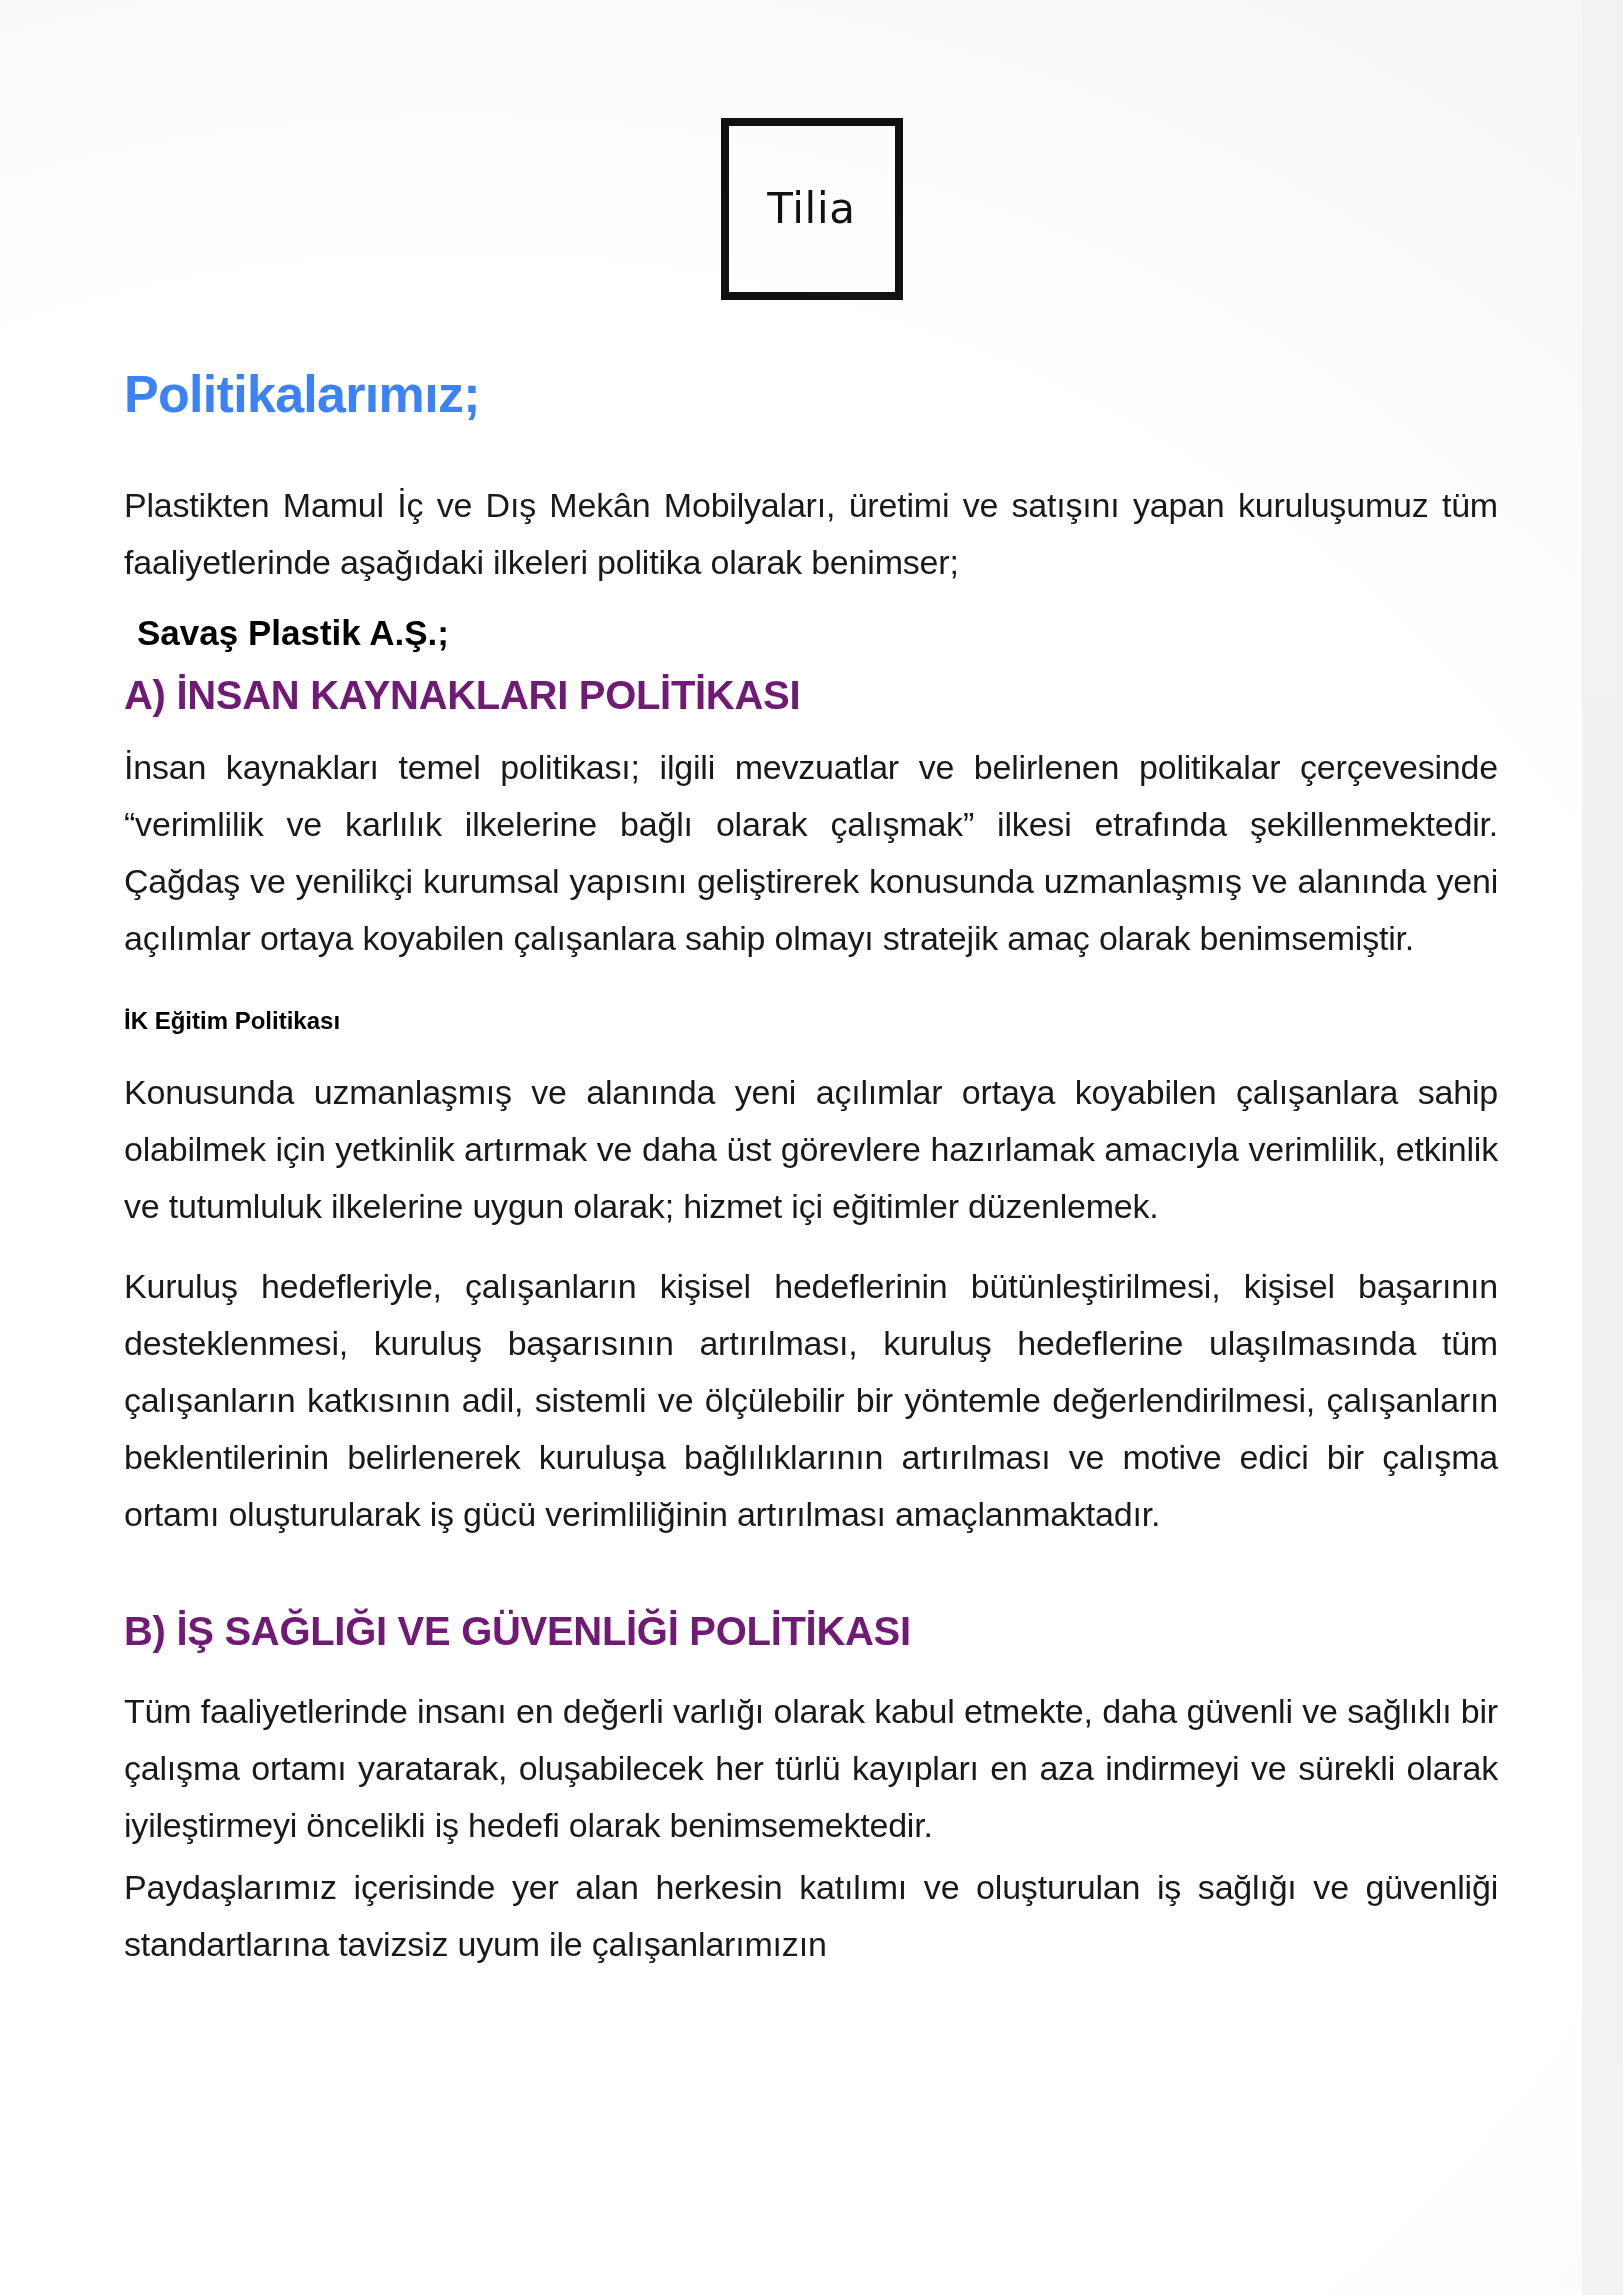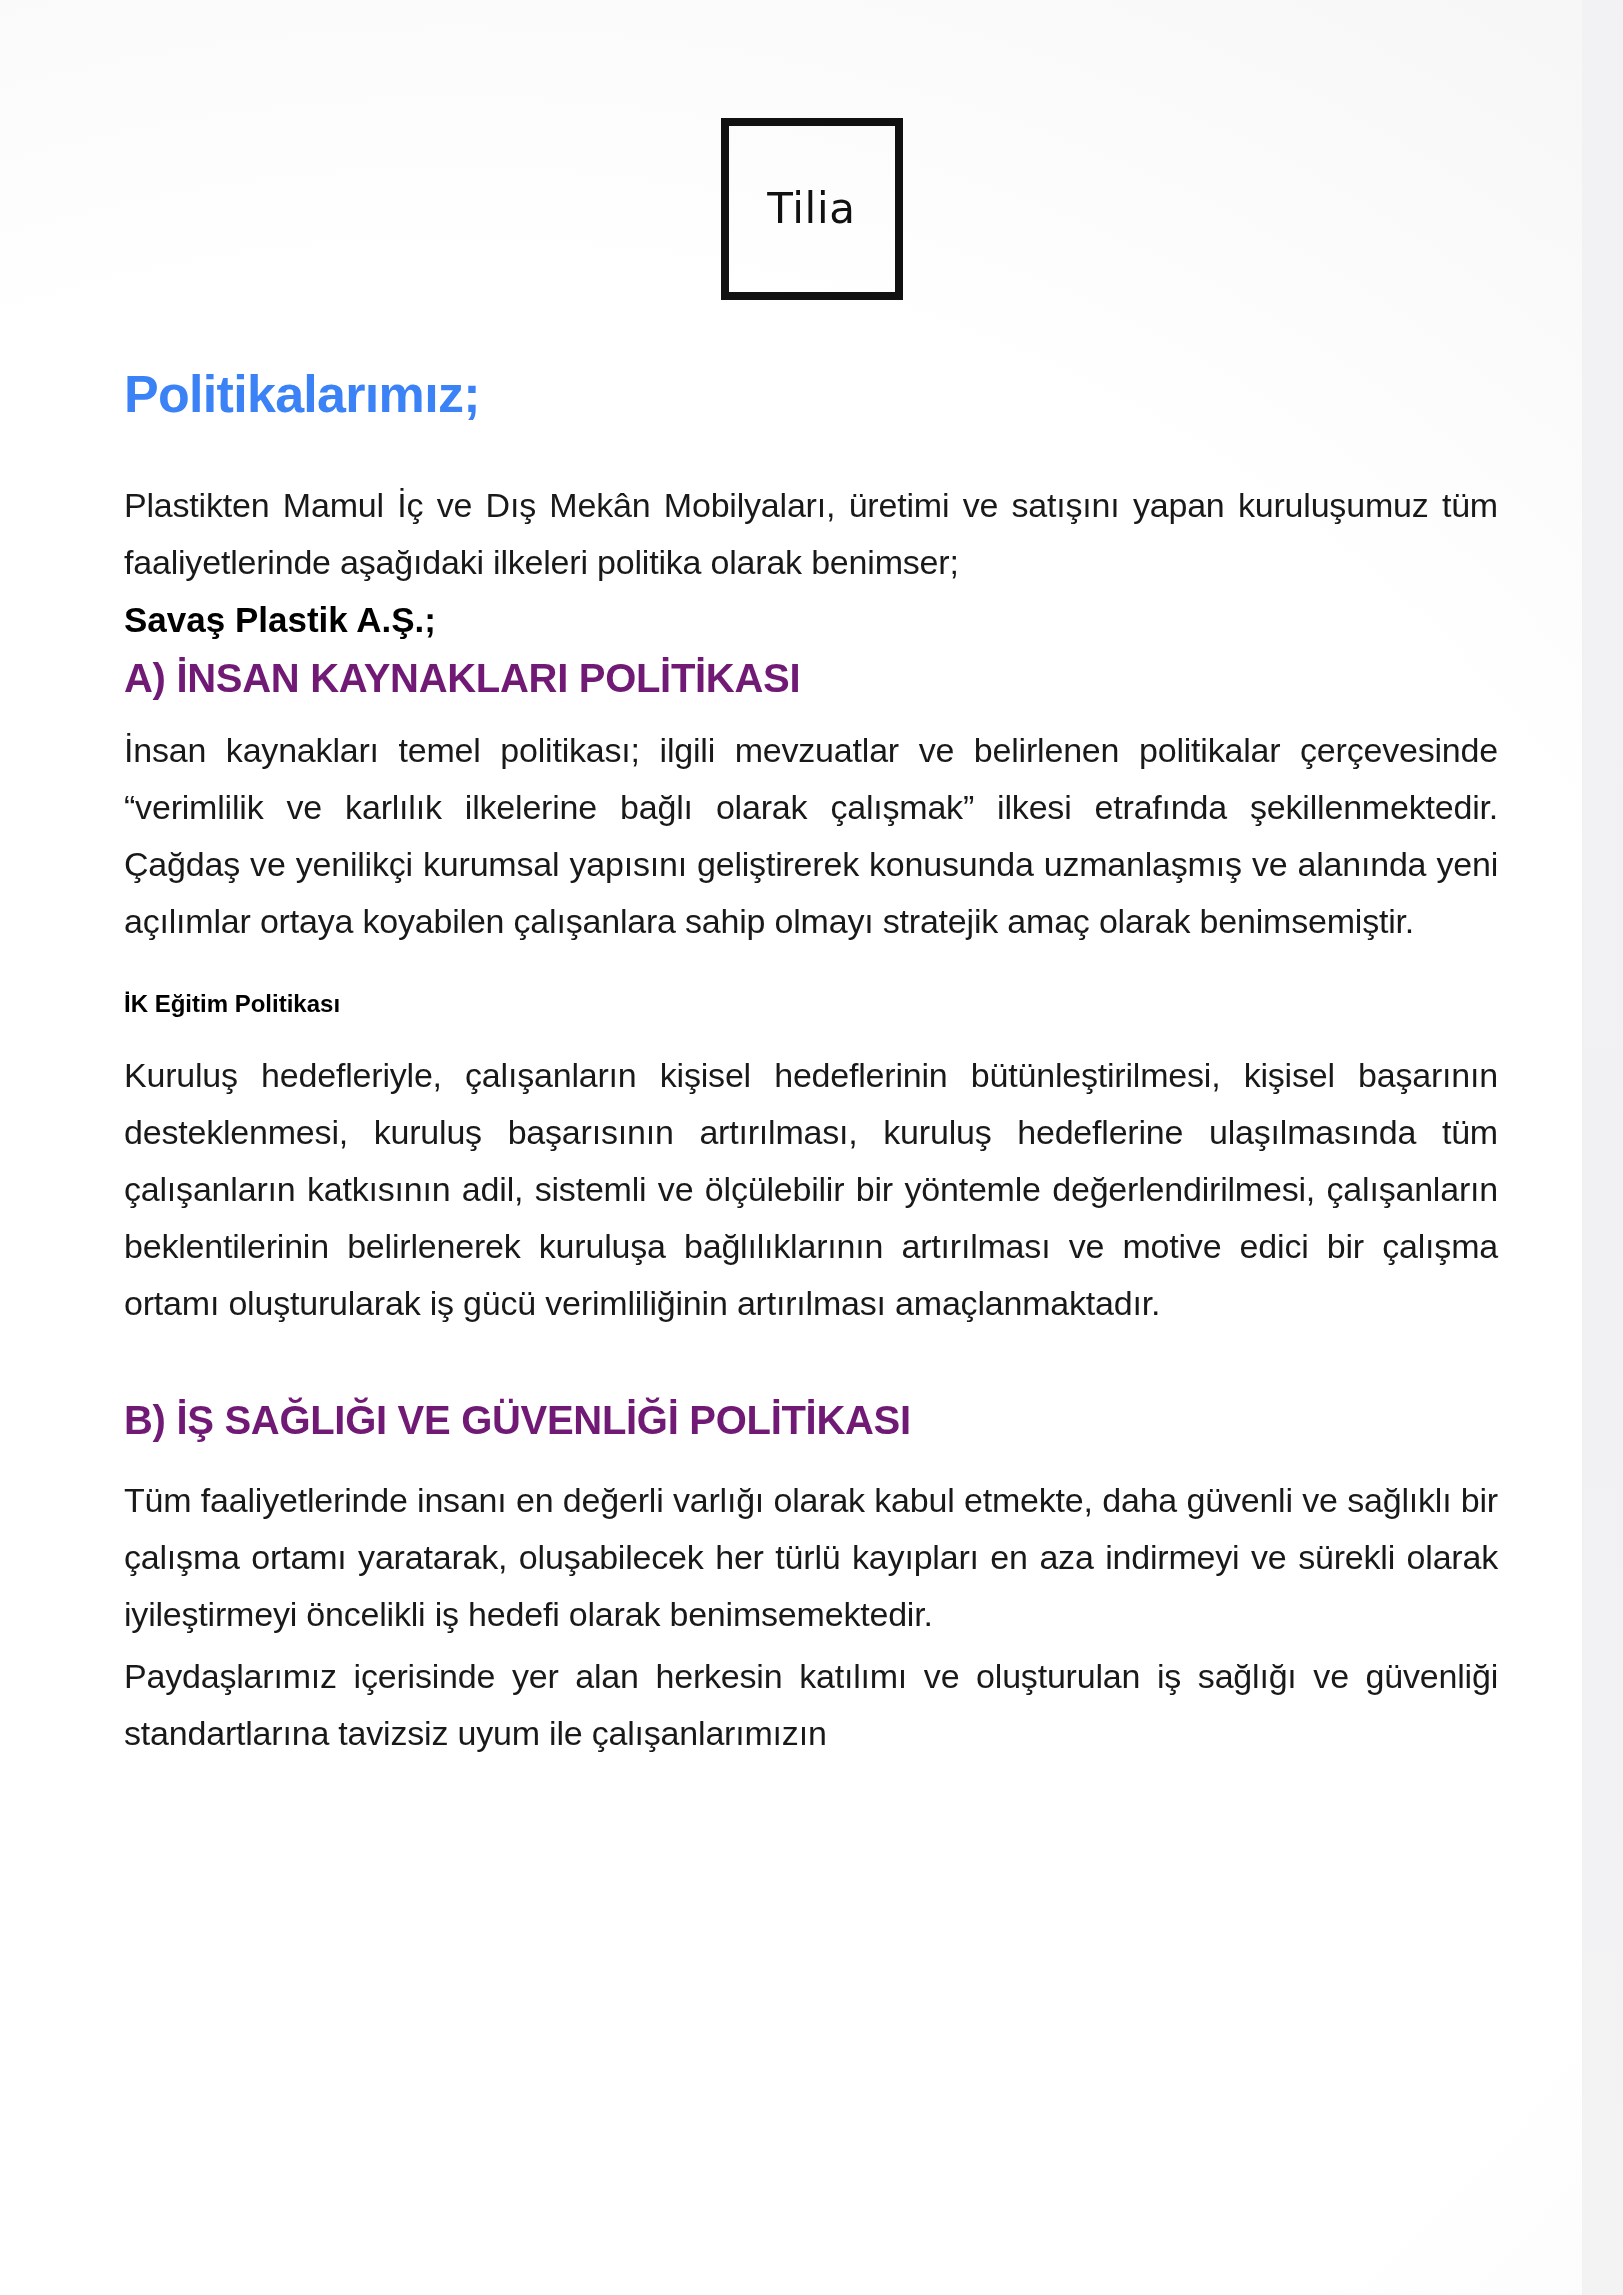--- a/index.html
+++ b/index.html
@@ -66,21 +66,21 @@
     hyphens: none;
   }
 
   .intro        { margin-top: 56px; }
 
   .company-line {
     font-size: 35px;
     line-height: 57px;
     font-weight: 700;
     color: #000000;
-    margin: 0;
+    margin: 13px;
   }
 
   .section-heading {
     font-size: 40px;
     line-height: 43px;
     font-weight: 700;
     letter-spacing: -0.3px;
     color: #701a75;
     margin: 9.2px 0 0 0;
   }
@@ -115,20 +115,21 @@
   <p class="body-text intro">Plastikten Mamul İç ve Dış Mekân Mobilyaları, üretimi ve satışını yapan kuruluşumuz tüm faaliyetlerinde aşağıdaki ilkeleri politika olarak benimser;</p>
 
   <p class="company-line">Savaş Plastik A.Ş.;</p>
 
   <h2 class="section-heading a">A) İNSAN KAYNAKLARI POLİTİKASI</h2>
 
   <p class="body-text section-a-body">İnsan kaynakları temel politikası; ilgili mevzuatlar ve belirlenen politikalar çerçevesinde “verimlilik ve karlılık ilkelerine bağlı olarak çalışmak” ilkesi etrafında şekillenmektedir. Çağdaş ve yenilikçi kurumsal yapısını geliştirerek konusunda uzmanlaşmış ve alanında yeni açılımlar ortaya koyabilen çalışanlara sahip olmayı stratejik amaç olarak benimsemiştir.</p>
 
   <h3 class="sub-heading training">İK Eğitim Politikası</h3>
 
+  <p class="body-text training-body">Konusunda uzmanlaşmış ve alanında yeni açılımlar ortaya koyabilen çalışanlara sahip olabilmek için yetkinlik artırmak ve daha üst görevlere hazırlamak amacıyla verimlilik, etkinlik ve tutumluluk ilkelerine uygun olarak; hizmet içi eğitimler düzenlemek.</p>
 
 
   <p class="body-text performance-body">Kuruluş hedefleriyle, çalışanların kişisel hedeflerinin bütünleştirilmesi, kişisel başarının desteklenmesi, kuruluş başarısının artırılması, kuruluş hedeflerine ulaşılmasında tüm çalışanların katkısının adil, sistemli ve ölçülebilir bir yöntemle değerlendirilmesi, çalışanların beklentilerinin belirlenerek kuruluşa bağlılıklarının artırılması ve motive edici bir çalışma ortamı oluşturularak iş gücü verimliliğinin artırılması amaçlanmaktadır.</p>
 
   <h2 class="section-heading b">B) İŞ SAĞLIĞI VE GÜVENLİĞİ POLİTİKASI</h2>
 
   <p class="body-text section-b-body1">Tüm faaliyetlerinde insanı en değerli varlığı olarak kabul etmekte, daha güvenli ve sağlıklı bir çalışma ortamı yaratarak, oluşabilecek her türlü kayıpları en aza indirmeyi ve sürekli olarak iyileştirmeyi öncelikli iş hedefi olarak benimsemektedir.</p>
 
   <p class="body-text section-b-body2">Paydaşlarımız içerisinde yer alan herkesin katılımı ve oluşturulan iş sağlığı ve güvenliği standartlarına tavizsiz uyum ile çalışanlarımızın</p>
 

